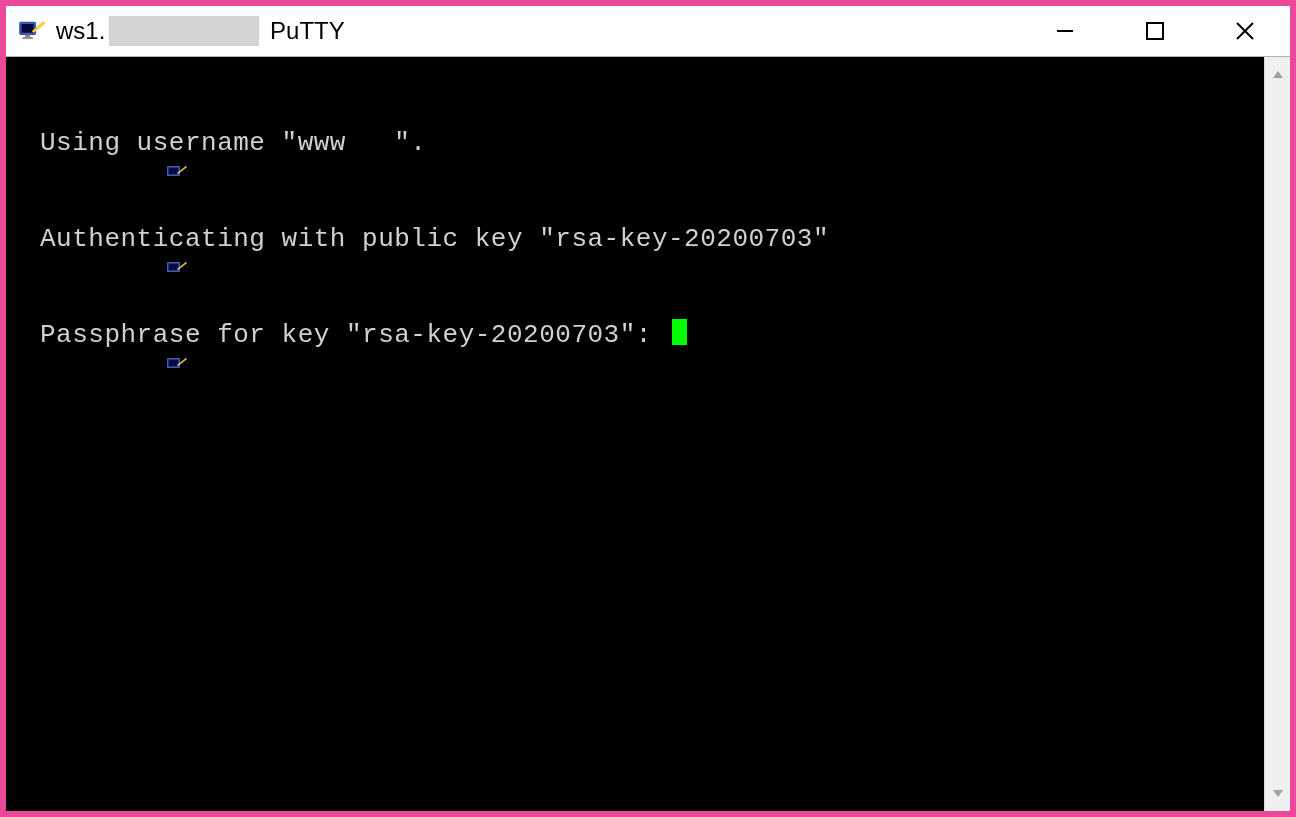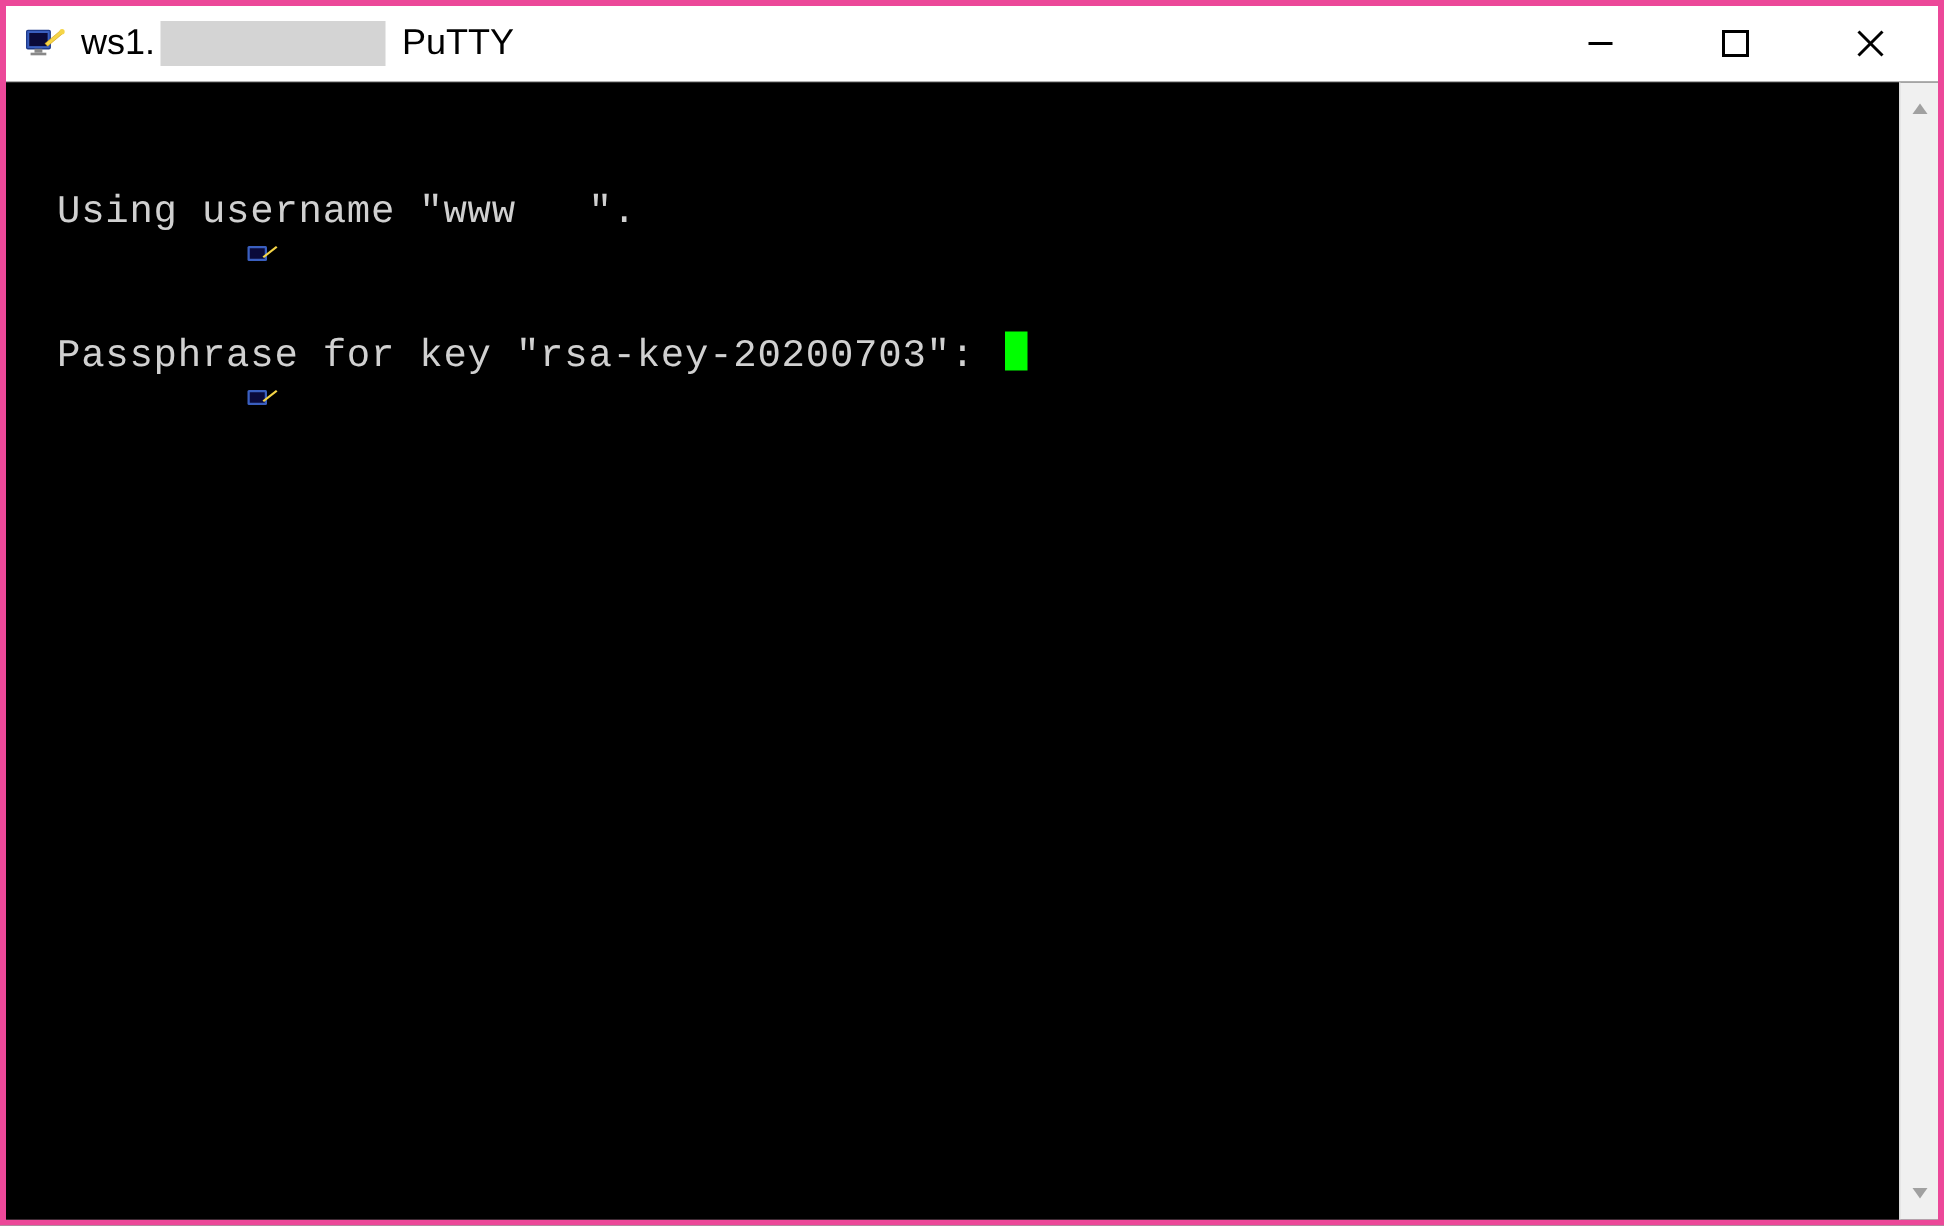--- a/index.html
+++ b/index.html
@@ -6,21 +6,21 @@
     body {
       width: 1296px;
       height: 817px;
       background: #ffffff;
       font-family: "Segoe UI", Tahoma, sans-serif;
       overflow: hidden;
     }
     .window {
       width: 100%;
       height: 100%;
-      border: 4px solid #ec4899;
+      border: 6px solid #ec4899;
       display: flex;
       flex-direction: column;
       background: #ffffff;
     }
     .titlebar {
       height: 50px;
       background: #ffffff;
       display: flex;
       align-items: center;
       padding-left: 12px;
@@ -182,20 +182,30 @@
         <span class="term-text">Using username "www   ".</span>
       </div>
       <div class="term-row">
         <span class="security-icon">
           <svg viewBox="0 0 22 22">
             <rect x="1" y="4" width="13" height="10" rx="1" fill="#3a5fbf"></rect>
             <rect x="2.5" y="5.5" width="10" height="7" fill="#0a0a3a"></rect>
             <path d="M11 11 L20 4 L21 5 L12 12 Z" fill="#f5d547"></path>
           </svg>
         </span>
+        <span class="term-text">Authenticating with public key "rsa-key-20200703"</span>
+      </div>
+      <div class="term-row">
+        <span class="security-icon">
+          <svg viewBox="0 0 22 22">
+            <rect x="1" y="4" width="13" height="10" rx="1" fill="#3a5fbf"></rect>
+            <rect x="2.5" y="5.5" width="10" height="7" fill="#0a0a3a"></rect>
+            <path d="M11 11 L20 4 L21 5 L12 12 Z" fill="#f5d547"></path>
+          </svg>
+        </span>
         <span class="term-text">Passphrase for key "rsa-key-20200703": </span><span class="cursor"></span>
       </div>
     </div>
     <div class="scrollbar">
       <div class="scroll-arrow">
         <svg width="14" height="14" viewBox="0 0 14 14">
             <path d="M7 3 L12 10 L2 10 Z" fill="#a0a0a0"></path>
           </svg>
       </div>
       <div class="scroll-arrow">

